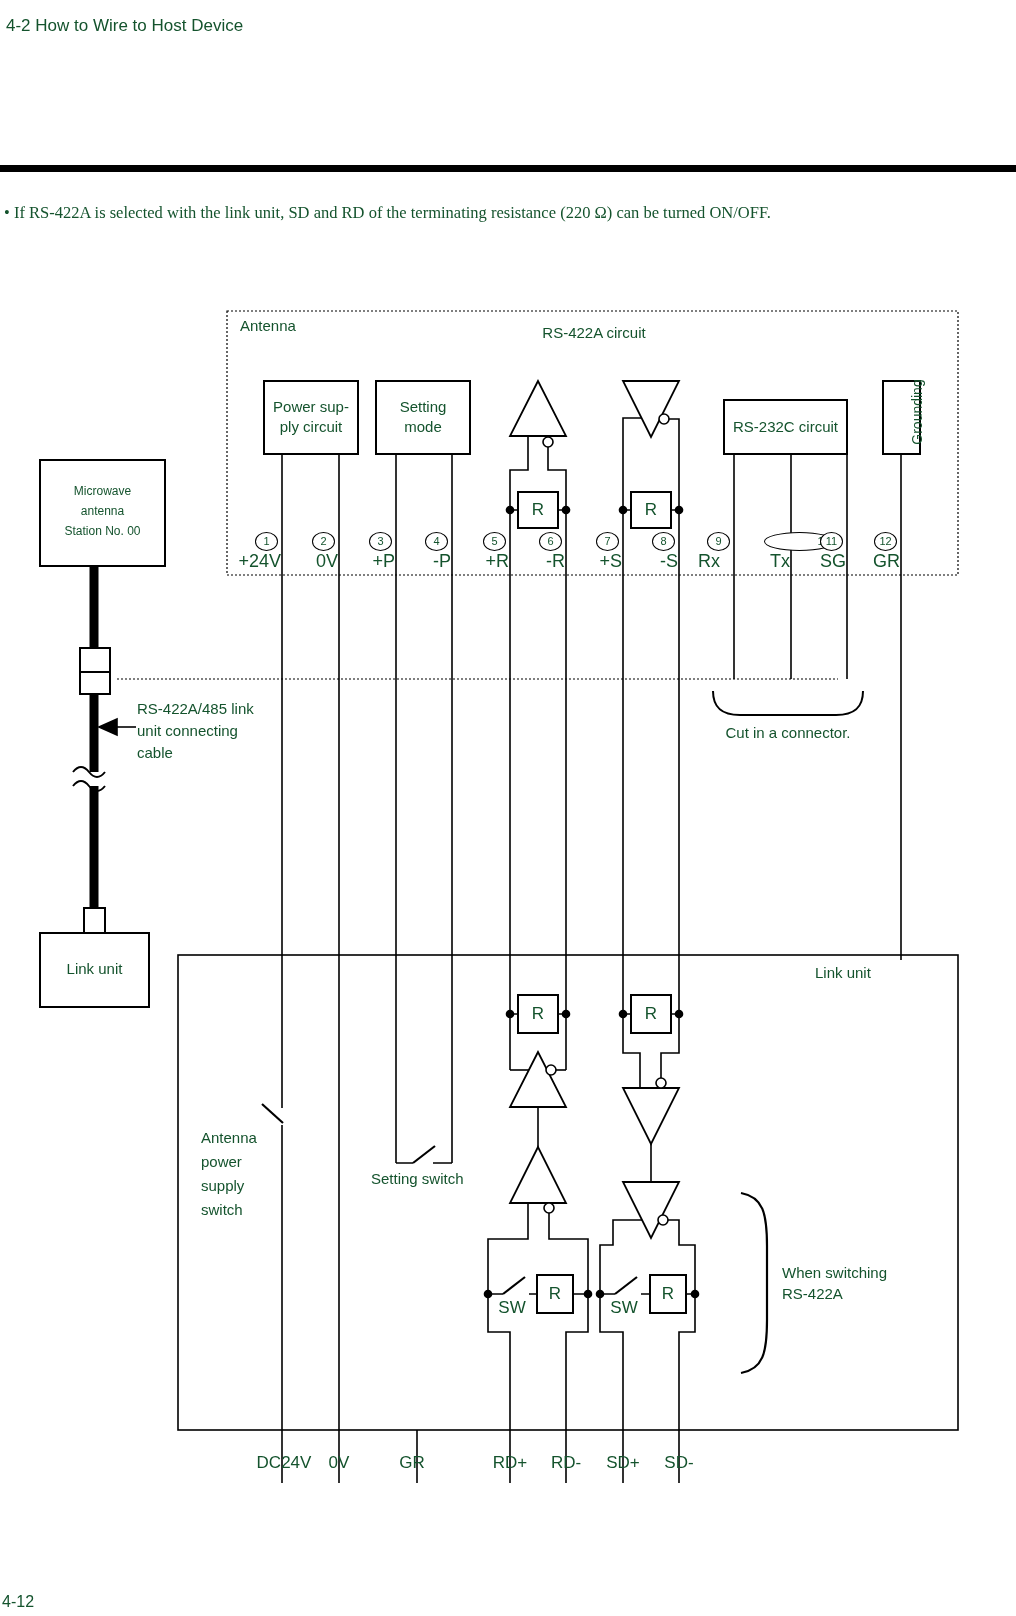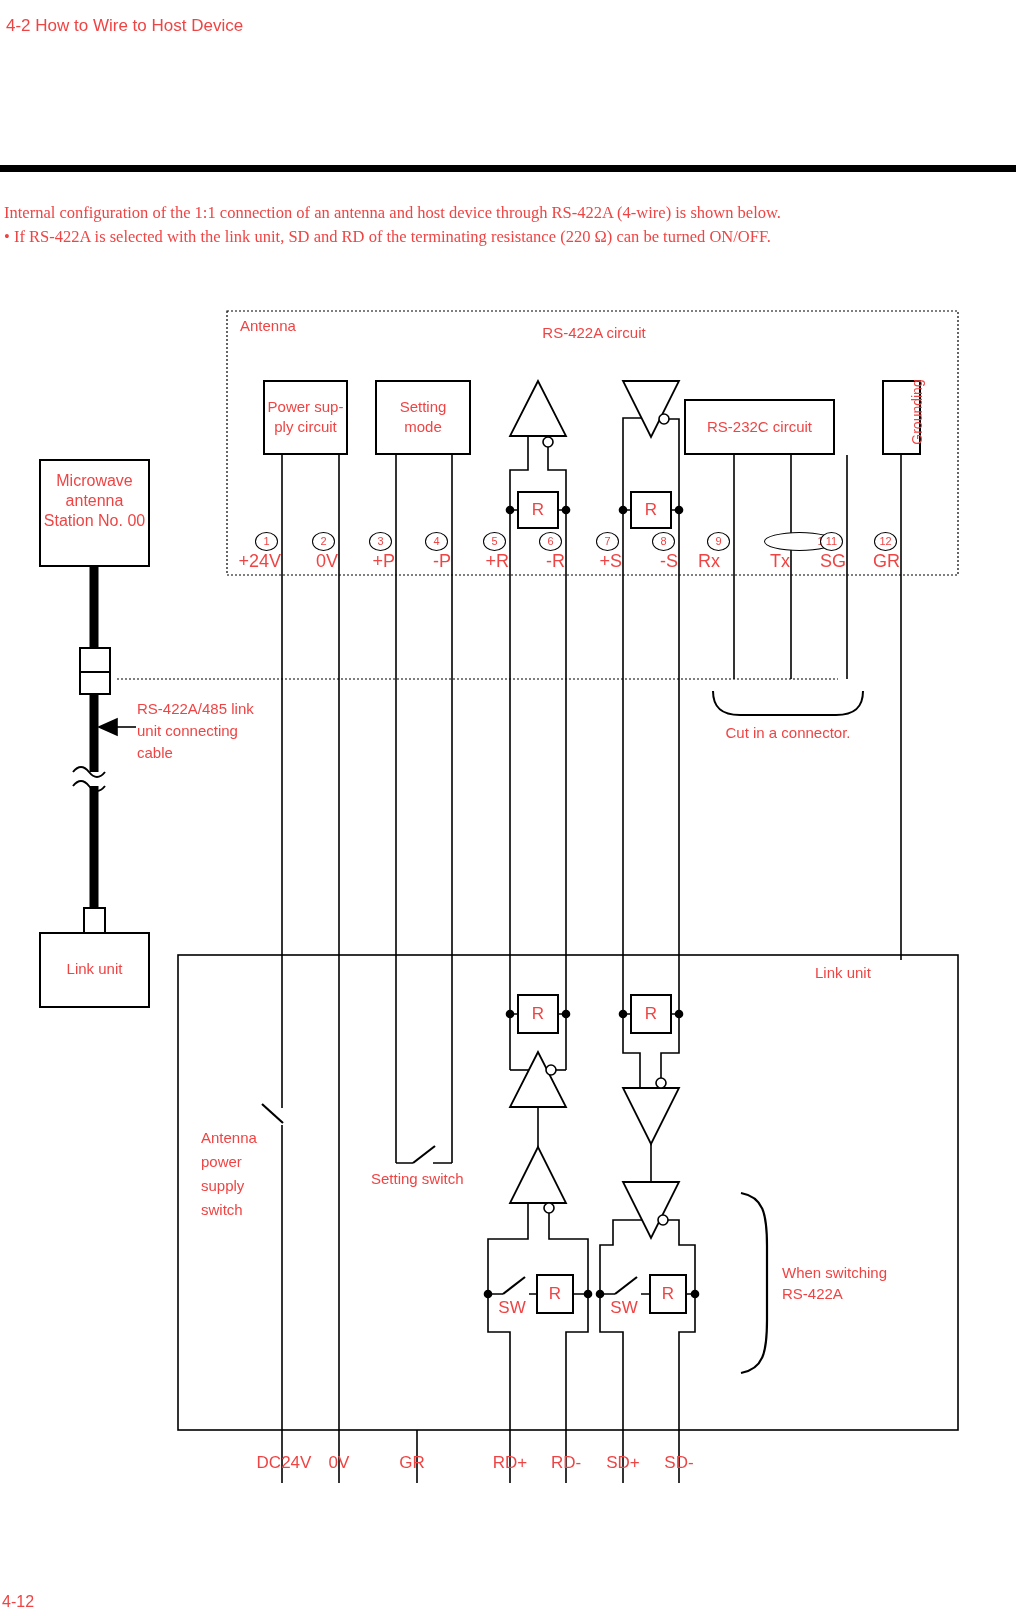--- a/index.html
+++ b/index.html
@@ -1,17 +1,17 @@
 <!DOCTYPE html>
 <html><head>
 <meta charset="utf-8">
 <style>
   html,body{margin:0;padding:0;background:#fff;}
   #page{position:relative;width:1016px;height:1616px;background:#fff;overflow:hidden;
-        font-family:"Liberation Sans",sans-serif;color:#ef4444;}
+        font-family:"Liberation Sans",sans-serif;color:#14532d;}
   .abs{position:absolute;}
   .sans{font-family:"Liberation Sans",sans-serif;}
   .serif{font-family:"Liberation Serif",serif;}
   #diagram-svg{position:absolute;left:0;top:0;}
   .dbox{position:absolute;background:#fff;border:2px solid #000;text-align:center;
         font-size:15px;line-height:20px;box-sizing:border-box;}
   .dbox-bold{border-width:2.5px;}
   .tnum{position:absolute;top:532px;width:21px;height:17px;border:1.4px solid #000;
         border-radius:50%;font-size:11px;line-height:16px;text-align:center;background:#fff;}
   .tlabel{position:absolute;top:551px;width:70px;text-align:right;font-size:18px;line-height:20px;}
@@ -21,21 +21,20 @@
 </style>
 </head>
 <body>
 
 <div id="page">
 
   <div class="abs sans" style="left:6px;top:16px;font-size:17px;">4-2 How to Wire to Host Device</div>
   <div class="abs" style="left:0;top:165px;width:1016px;height:7px;background:#000;"></div>
 
   <div class="abs serif" style="left:4px;top:201px;font-size:16.5px;line-height:23.5px;width:990px;">
-    <div>Internal configuration of the 1:1 connection of an antenna and host device through RS-422A (4-wire) is shown below.</div>
     <div>• If RS-422A is selected with the link unit, SD and RD of the terminating resistance (220 Ω) can be turned ON/OFF.</div>
   </div>
 
   <svg id="diagram-svg" width="1016" height="1616" viewBox="0 0 1016 1616">
     <g stroke="#000" fill="none" stroke-width="1.6">
 
       <rect x="227" y="311" width="731" height="264" stroke-width="1.2" stroke-dasharray="2,2"></rect>
 
       <g>
         <path d="M94 567 V650 M94 692 V772 M94 786 V910" stroke-width="9"></path>
@@ -150,33 +149,33 @@
         <circle cx="488" cy="1294" r="4.3"></circle>
           <circle cx="588" cy="1294" r="4.3"></circle>
         <circle cx="600" cy="1294" r="4.3"></circle>
           <circle cx="695" cy="1294" r="4.3"></circle>
       </g>
 
       <path d="M741 1193 C763 1197 767 1213 767 1246 L767 1320 C767 1353 763 1369 741 1373" stroke-width="2.2"></path>
     </g>
   </svg>
 
-  <div class="dbox" style="left:263px;top:380px;width:85px;height:75px;padding-top:15px;">
+  <div class="dbox" style="left:263px;top:380px;width:96px;height:75px;padding-top:15px;">
     <div>Power sup-</div>
     <div>ply circuit</div>
   </div>
   <div class="dbox" style="left:375px;top:380px;width:96px;height:75px;padding-top:15px;">
     <div>Setting</div>
     <div>mode</div>
   </div>
-  <div class="dbox" style="left:684px;top:399px;width:151px;height:56px;line-height:52px;">RS-232C circuit</div>
+  <div class="dbox" style="left:723px;top:399px;width:125px;height:56px;line-height:52px;">RS-232C circuit</div>
   <div class="dbox" style="left:882px;top:380px;width:39px;height:75px;">
     <span style="display:inline-block;transform:rotate(-90deg) translateX(-20px);font-size:14px;white-space:nowrap;">Grounding</span>
   </div>
-  <div class="dbox dbox-bold" style="left:39px;top:459px;width:111px;height:108px;padding-top:10px;font-size:16px;">
+  <div class="dbox dbox-bold" style="left:39px;top:459px;width:127px;height:108px;padding-top:20px;font-size:12px;">
     <div>Microwave</div>
     <div>antenna</div>
     <div>Station No. 00</div>
   </div>
   <div class="dbox dbox-bold" style="left:39px;top:932px;width:111px;height:76px;line-height:70px;">Link unit</div>
 
   <div class="abs" style="left:240px;top:317px;font-size:15px;">Antenna</div>
   <div class="abs" style="left:514px;top:324px;width:160px;text-align:center;font-size:15px;">RS-422A circuit</div>
   <div class="abs small-note" style="left:137px;top:698px;">
     <div>RS-422A/485 link</div>

